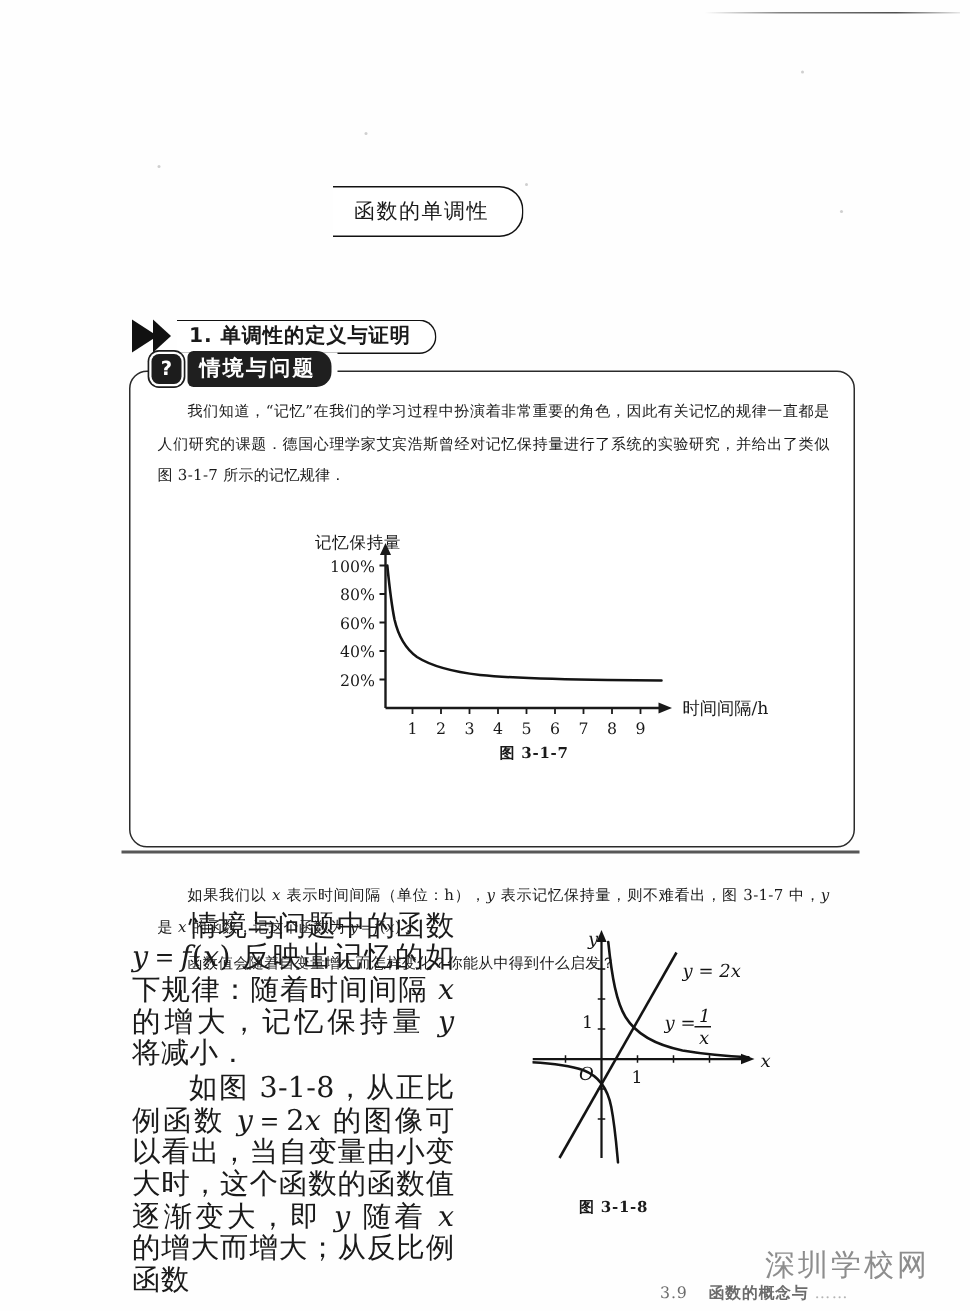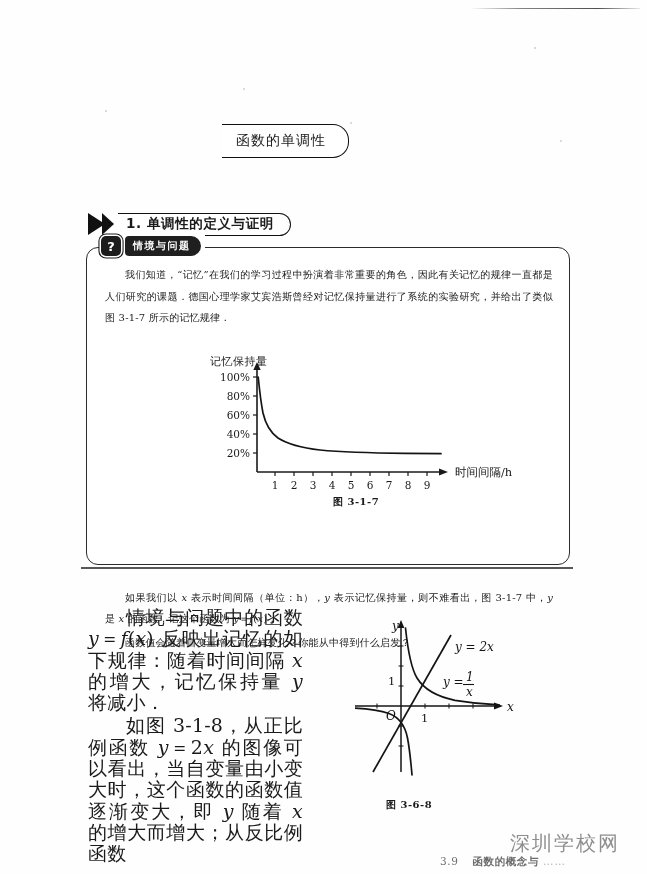--- a/index.html
+++ b/index.html
@@ -150,21 +150,21 @@
     font-size: 13px;
     display: flex; align-items: center; justify-content: center;
     box-shadow: 0 0 0 1.5px #fff, 0 0 0 2.6px #1c1c1c;
     margin-right: 4px;
   }
   .sit-badge-label {
     background: #1f1f1f;
     color: #ffffff;
     font-family: "DejaVu Sans", "Liberation Sans", sans-serif;
     font-weight: bold;
-    font-size: 10px;
+    font-size: 14px;
     letter-spacing: 1.5px;
     padding: 2.5px 10px 3.5px 8px;
     border-radius: 4px 10px 10px 4px;
   }
 
   .sit-body {
     position: absolute;
     left: 18px;
     top: 16px;
     width: 448px;
@@ -390,21 +390,21 @@
 
       <g font-size="12" fill="#141414">
         <text x="100" y="39" font-style="italic">y = 2x</text>
         <text x="88" y="74" font-style="italic">y =</text>
         <text x="111" y="69" font-style="italic">1</text>
         <line x1="108" y1="72.5" x2="119" y2="72.5" stroke="#141414" stroke-width="1.1"></line>
         <text x="111" y="84" font-style="italic">x</text>
       </g>
     </svg>
   </div>
-  <div class="fig-caption cap18">图 3-6-8</div>
+  <div class="fig-caption cap18">图 3-1-8</div>
 
   <div class="watermark">深圳学校网</div>
 
   <div class="footer">
     <span class="fnum">3.9</span>
     <span class="ftxt">函数的概念与</span>
     <span class="fdots">……</span>
   </div>
 
 </div>

